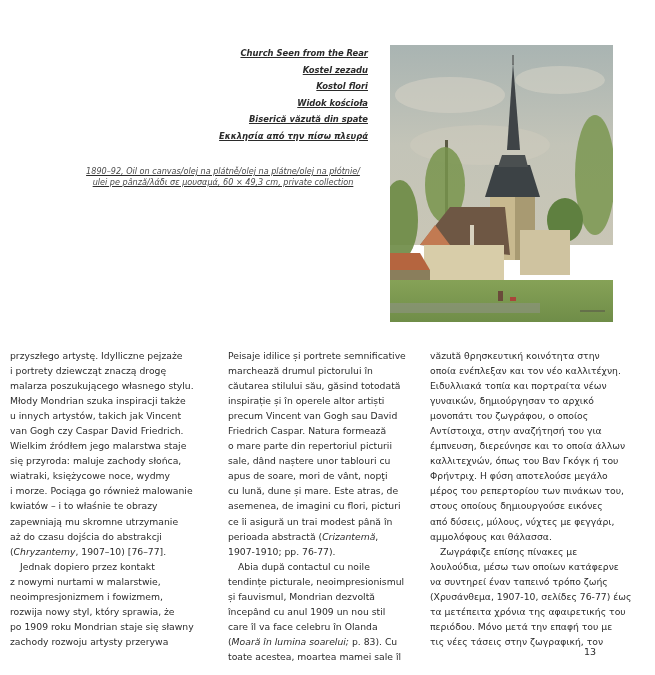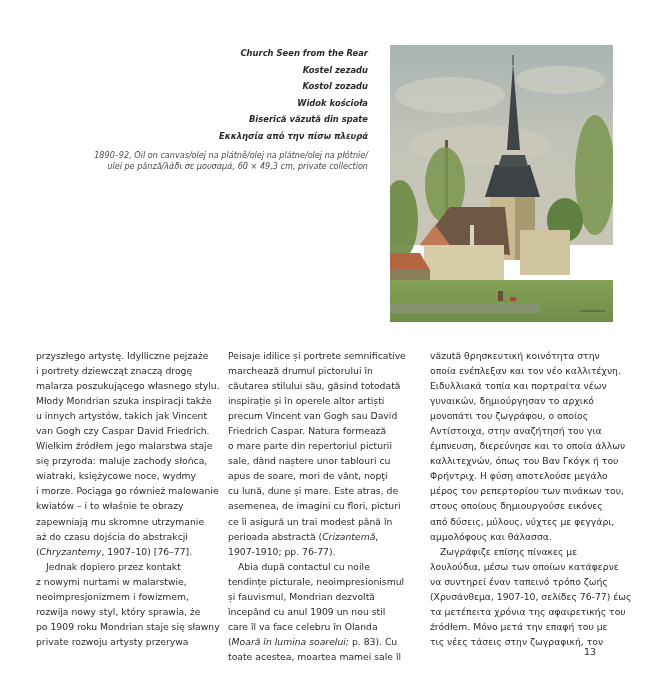--- a/index.html
+++ b/index.html
@@ -3,60 +3,61 @@
 <meta charset="utf-8">
 <style>
   html, body { margin: 0; padding: 0; background: #ffffff; }
   body {
     width: 655px; height: 675px; position: relative; overflow: hidden;
     font-family: "DejaVu Sans", sans-serif; color: #2b2b2b;
   }
   .caption-block {
     position: absolute; right: 287px; top: 45px; width: 290px;
     text-align: right;
+    text-decoration: underline;
   }
   .title-line {
     font-family: "DejaVu Sans", sans-serif;
     font-weight: bold; font-style: italic;
     font-size: 8.4px; line-height: 16.6px; color: #2a2a2a;
     white-space: nowrap;
   }
   .meta-line {
     font-style: italic; font-size: 8.1px; line-height: 11.5px; color: #4a4a4a;
-    margin-top: 5px; white-space: nowrap;
+    margin-top: 21px; white-space: nowrap; text-align: center;
   }
   .meta-line div { white-space: nowrap; }
   .painting {
     position: absolute; left: 390px; top: 45px; width: 223px; height: 277px;
     overflow: hidden;
   }
   .painting svg { display: block; width: 100%; height: 100%; }
   .column {
     position: absolute; top: 348px; width: 200px;
     font-size: 9.25px; line-height: 15.05px; color: #2b2b2b;
   }
-  .col-1 { left: 36px; }
+  .col-1 { left: 10px; }
   .col-2 { left: 228px; }
   .col-3 { left: 430px; width: 205px; }
   .line { white-space: nowrap; display: block; }
   .indent { padding-left: 10px; }
   em { font-style: italic; }
   .page-number {
     position: absolute; left: 584px; top: 646px;
     font-size: 9.5px; color: #2b2b2b;
   }
 </style>
 </head>
 <body>
 
 <div class="caption-block">
   <div>
     <div class="title-line">Church Seen from the Rear</div>
     <div class="title-line">Kostel zezadu</div>
-    <div class="title-line">Kostol zozadu</div>
+    <div class="title-line">Kostol flori</div>
     <div class="title-line">Widok kościoła</div>
     <div class="title-line">Biserică văzută din spate</div>
     <div class="title-line">Εκκλησία από την πίσω πλευρά</div>
   </div>
   <div class="meta-line">
     <div>1890–92, Oil on canvas/olej na plátně/olej na plátne/olej na płótnie/</div>
     <div>ulei pe pânză/λάδι σε μουσαμά, 60 × 49,3 cm, private collection</div>
   </div>
 </div>
 
@@ -124,21 +125,21 @@
     <span class="line"><span>i morze. Pociąga go również malowanie</span></span>
     <span class="line"><span>kwiatów – i to właśnie te obrazy</span></span>
     <span class="line"><span>zapewniają mu skromne utrzymanie</span></span>
     <span class="line"><span>aż do czasu dojścia do abstrakcji</span></span>
     <span class="line"><span>(</span><em>Chryzantemy</em><span>, 1907–10) [76–77].</span></span>
     <span class="line indent"><span>Jednak dopiero przez kontakt</span></span>
     <span class="line"><span>z nowymi nurtami w malarstwie,</span></span>
     <span class="line"><span>neoimpresjonizmem i fowizmem,</span></span>
     <span class="line"><span>rozwija nowy styl, który sprawia, że</span></span>
     <span class="line"><span>po 1909 roku Mondrian staje się sławny</span></span>
-    <span class="line"><span>private rozwoju artysty przerywa</span></span>
+    <span class="line"><span>zachody rozwoju artysty przerywa</span></span>
   </div>
 <div class="column col-2">
     <span class="line"><span>Peisaje idilice și portrete semnificative</span></span>
     <span class="line"><span>marchează drumul pictorului în</span></span>
     <span class="line"><span>căutarea stilului său, găsind totodată</span></span>
     <span class="line"><span>inspirație și în operele altor artiști</span></span>
     <span class="line"><span>precum Vincent van Gogh sau David</span></span>
     <span class="line"><span>Friedrich Caspar. Natura formează</span></span>
     <span class="line"><span>o mare parte din repertoriul picturii</span></span>
     <span class="line"><span>sale, dând naștere unor tablouri cu</span></span>
@@ -168,17 +169,17 @@
     <span class="line"><span>Φρήντριχ. Η φύση αποτελούσε μεγάλο</span></span>
     <span class="line"><span>μέρος του ρεπερτορίου των πινάκων του,</span></span>
     <span class="line"><span>στους οποίους δημιουργούσε εικόνες</span></span>
     <span class="line"><span>από δύσεις, μύλους, νύχτες με φεγγάρι,</span></span>
     <span class="line"><span>αμμολόφους και θάλασσα.</span></span>
     <span class="line indent"><span>Ζωγράφιζε επίσης πίνακες με</span></span>
     <span class="line"><span>λουλούδια, μέσω των οποίων κατάφερνε</span></span>
     <span class="line"><span>να συντηρεί έναν ταπεινό τρόπο ζωής</span></span>
     <span class="line"><span>(Χρυσάνθεμα, 1907-10, σελίδες 76-77) έως</span></span>
     <span class="line"><span>τα μετέπειτα χρόνια της αφαιρετικής του</span></span>
-    <span class="line"><span>źródłem. Μόνο μετά την επαφή του με</span></span>
+    <span class="line"><span>περιόδου. Μόνο μετά την επαφή του με</span></span>
     <span class="line"><span>τις νέες τάσεις στην ζωγραφική, τον</span></span>
   </div>
 
 <div class="page-number">13</div>
 
 </body></html>

